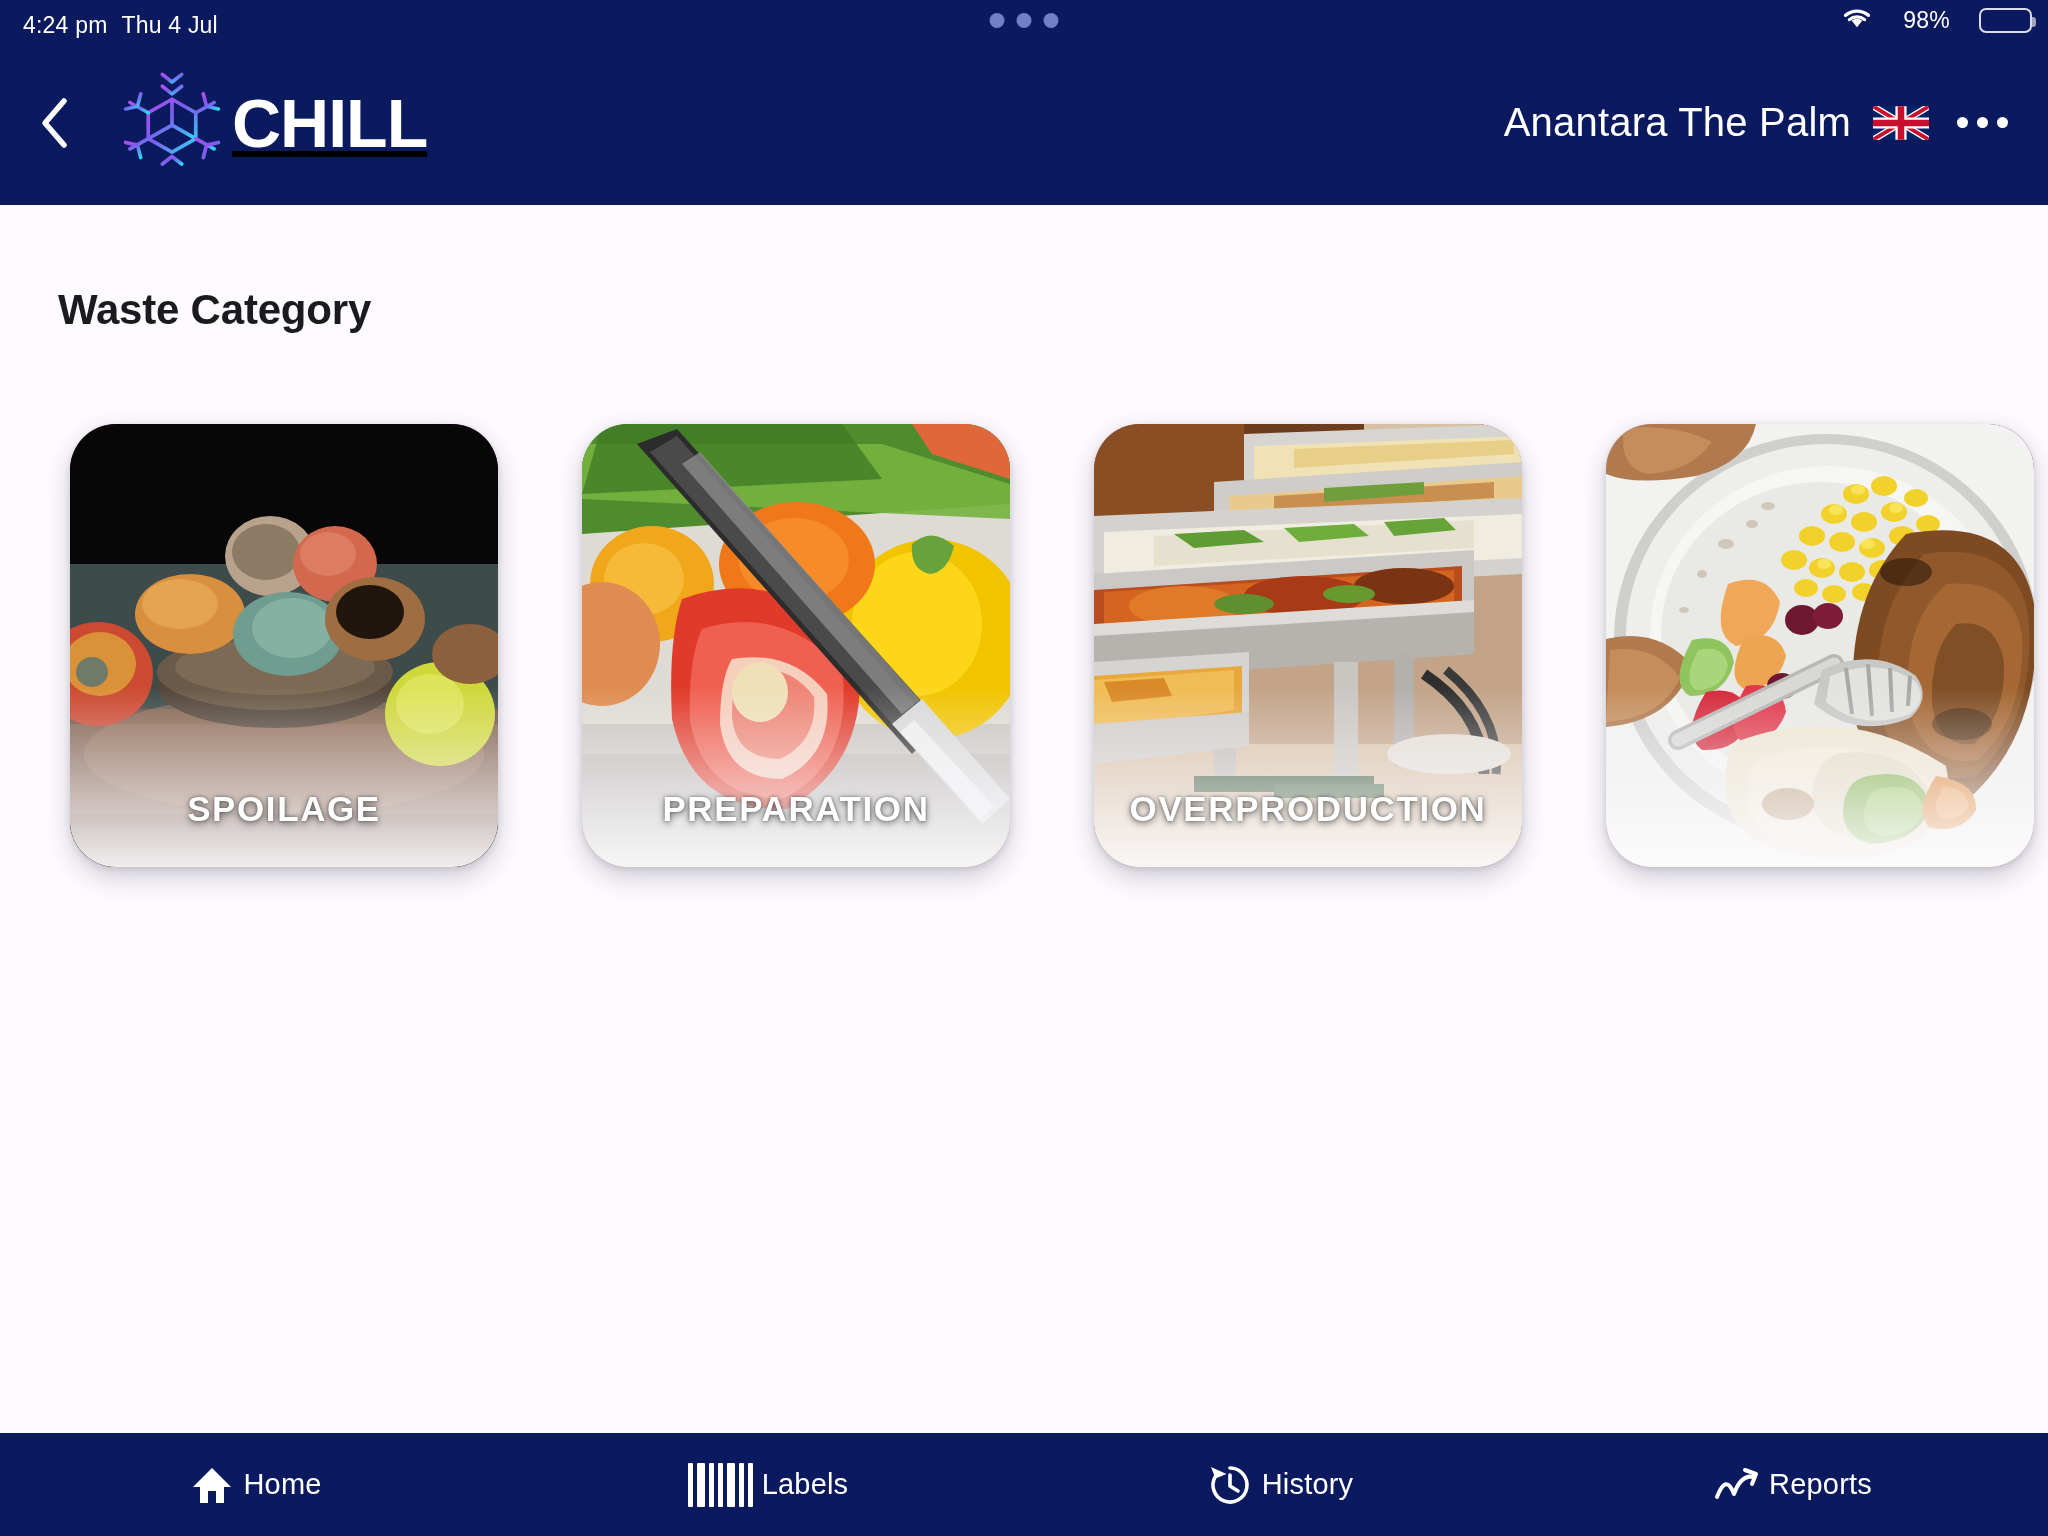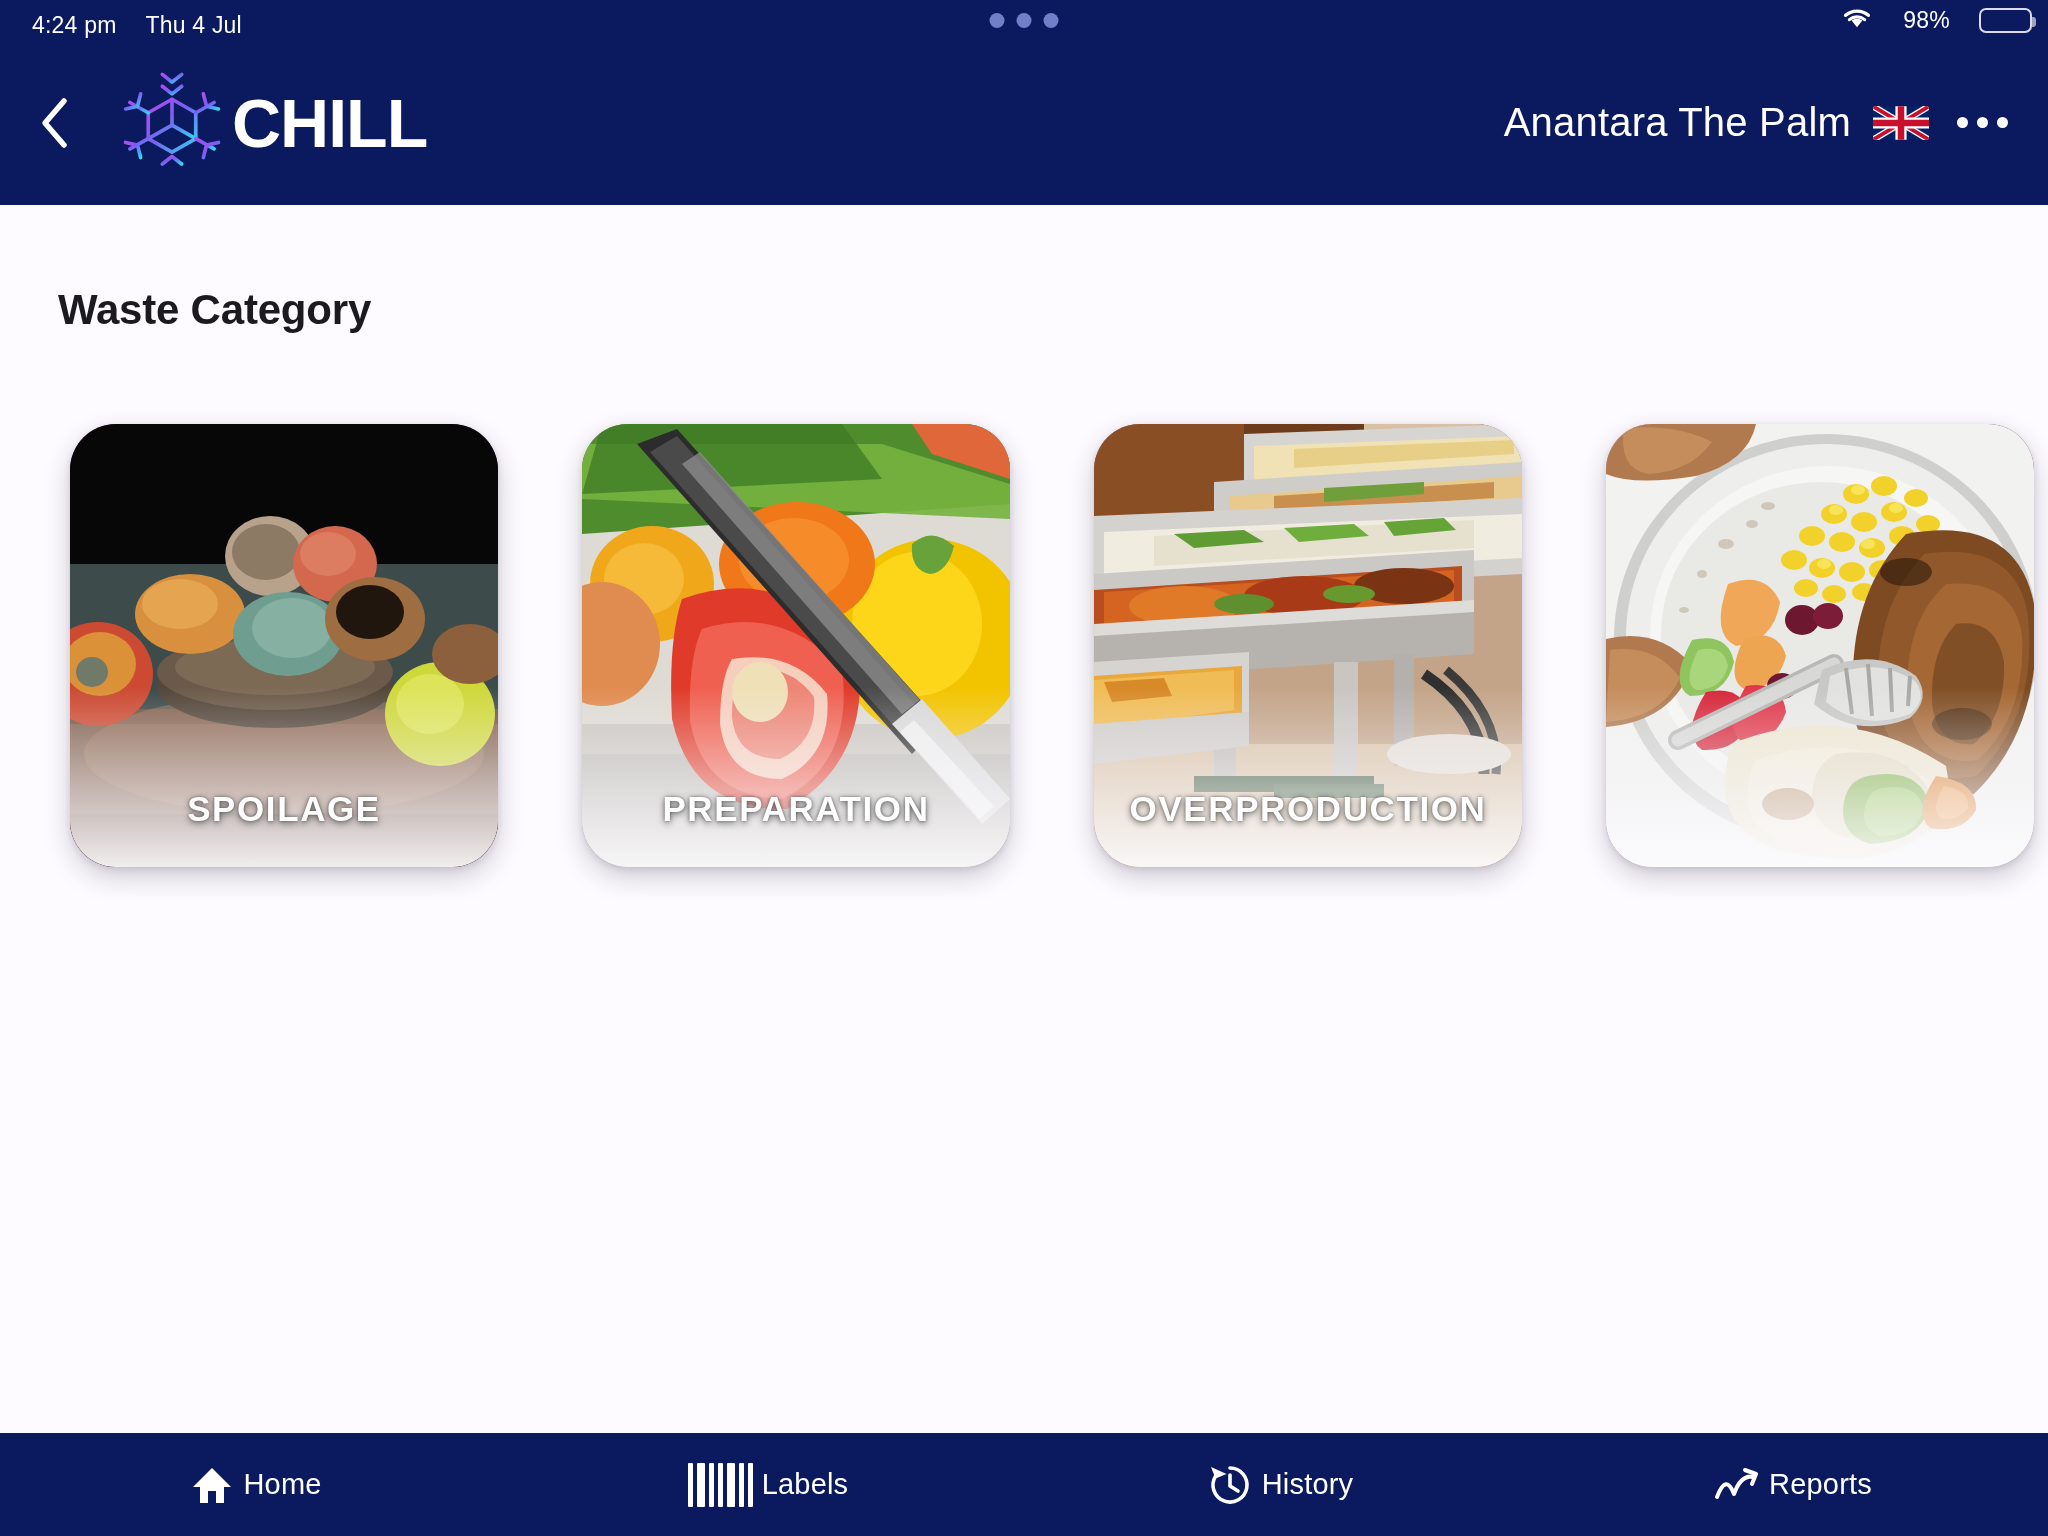--- a/index.html
+++ b/index.html
@@ -10,42 +10,42 @@
     overflow:hidden;
   }
 
   
   .status-bar{
     position:absolute; top:0; left:0; width:2048px; height:40px;
     background:#0b1a5e; color:#fff;
     display:flex; align-items:center;
     font-size:23px; letter-spacing:.2px;
   }
-  .status-left{ display:flex; align-items:center; gap:29px; padding-left:32px;margin-top:11px; }
+  .status-left{ display:flex; align-items:center; gap:14px; padding-left:23px;margin-top:11px; }
   .status-center{ position:absolute; left:50%; transform:translateX(-50%);
     display:flex; gap:12px; align-items:center; }
   .dot{ width:15px; height:15px; border-radius:50%; background:#6f7fc8; }
   .status-right{ position:absolute; right:16px; display:flex; align-items:center; gap:29px; }
   .wifi-icon{ display:block; }
   .battery{ position:relative; width:53px; height:25px;
     border:2.6px solid rgba(255,255,255,.85); border-radius:7px; padding:2.5px; }
   .battery:after{ content:""; position:absolute; right:-6px; top:7px;
     width:4px; height:10px; background:rgba(255,255,255,.6);
     border-radius:0 3px 3px 0; }
   .battery-fill{ height:100%; background:#fff; border-radius:3.5px; }
 
   
   .app-header{
     position:absolute; top:40px; left:0; width:2048px; height:165px;
     background:#0b1a5e;
     display:flex; align-items:center;
   }
   .back-btn{ width:110px; height:100%; display:flex; align-items:center;
     justify-content:center; cursor:pointer; }
-  .brand{ display:flex; align-items:center; gap:6px; margin-left:8px; }
+  .brand{ display:flex; align-items:center; gap:6px; margin-left:8px;text-decoration:underline; }
   .brand-mark{ width:108px; height:108px; }
   .brand-text{ color:#fff; font-size:68px; font-weight:700; letter-spacing:-1px; line-height:1; }
   .header-right{ margin-left:auto; display:flex; align-items:center;
     gap:22px; padding-right:34px; }
   .hotel-name{ color:#fff; font-size:40px; font-weight:400; letter-spacing:.2px; }
   .flag{ width:56px; height:34px; border-radius:3px; overflow:hidden;
     display:block; cursor:pointer; }
   .kebab{ display:flex; gap:9px; padding:14px 6px; cursor:pointer; }
   .kebab i{ width:11px; height:11px; border-radius:50%; background:#fff; display:block; }
 

